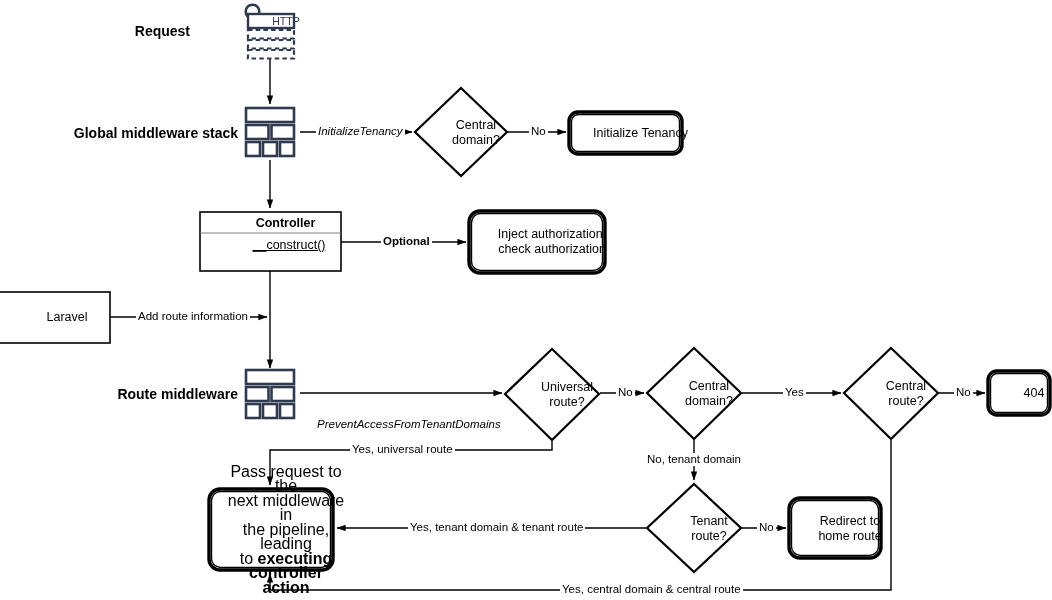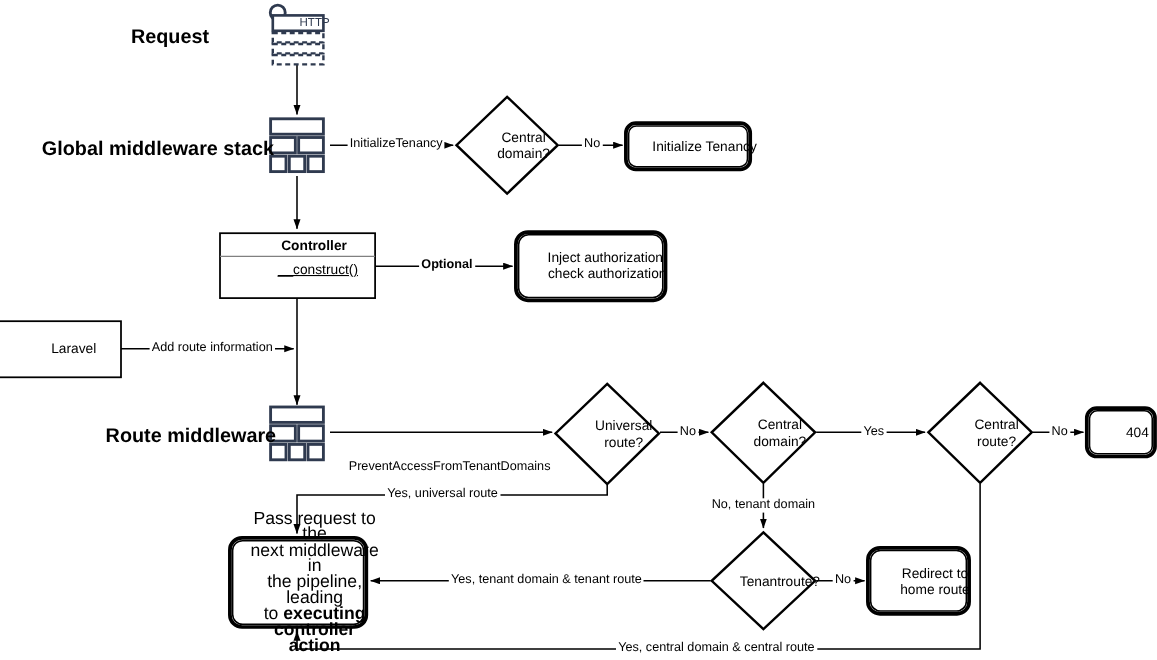--- a/index.html
+++ b/index.html
@@ -30,35 +30,35 @@
     text-align: center;
     color: #000000;
     font-size: 12.5px;
     line-height: 15px;
     pointer-events: none;
     padding-left: 15px;
   }
   .side-label {
     position: absolute;
     font-weight: bold;
-    font-size: 18px;
+    font-size: 14px;
     color: #000000;
     text-align: right;
     white-space: nowrap;
   }
   .edge-label {
     position: absolute;
     font-size: 11.5px;
     color: #000000;
     background: #ffffff;
     padding: 0 2px;
     white-space: nowrap;
     line-height: 13px;
   }
-  .edge-label.italic { }
+  .edge-label.italic { font-style: italic; }
   .bold { font-weight: bold; }
 </style>
 </head>
 <body>
 
 <div id="canvas">
 
   <svg class="layer" viewBox="0 0 1052 600">
     <defs>
       <marker id="arrow" markerWidth="10" markerHeight="10" refX="8.6" refY="3.2" orient="auto" markerUnits="userSpaceOnUse">
@@ -191,21 +191,21 @@
     <span>domain?</span>
   </div>
 
   <div class="node-label" style="left:845px; top:371px; width:92px; height:46px; flex-direction:column;">
     <span>Central</span>
     <span>route?</span>
   </div>
 
   <div class="node-label" style="left:990px; top:373px; width:58px; height:40px;">404</div>
 
-  <div class="node-label" style="left:648px; top:506px; width:92px; height:46px; flex-direction:row;">
+  <div class="node-label" style="left:648px; top:506px; width:92px; height:46px; flex-direction:column;">
     <span>Tenant</span>
     <span>route?</span>
   </div>
 
   <div class="node-label" style="left:791px; top:501px; width:88px; height:55px; flex-direction:column;">
     <span>Redirect to</span>
     <span>home route</span>
   </div>
 
   <div class="node-label" style="left:211px; top:492px; width:120px; height:76px; flex-direction:column; font-size:16px; line-height:14.5px;">

